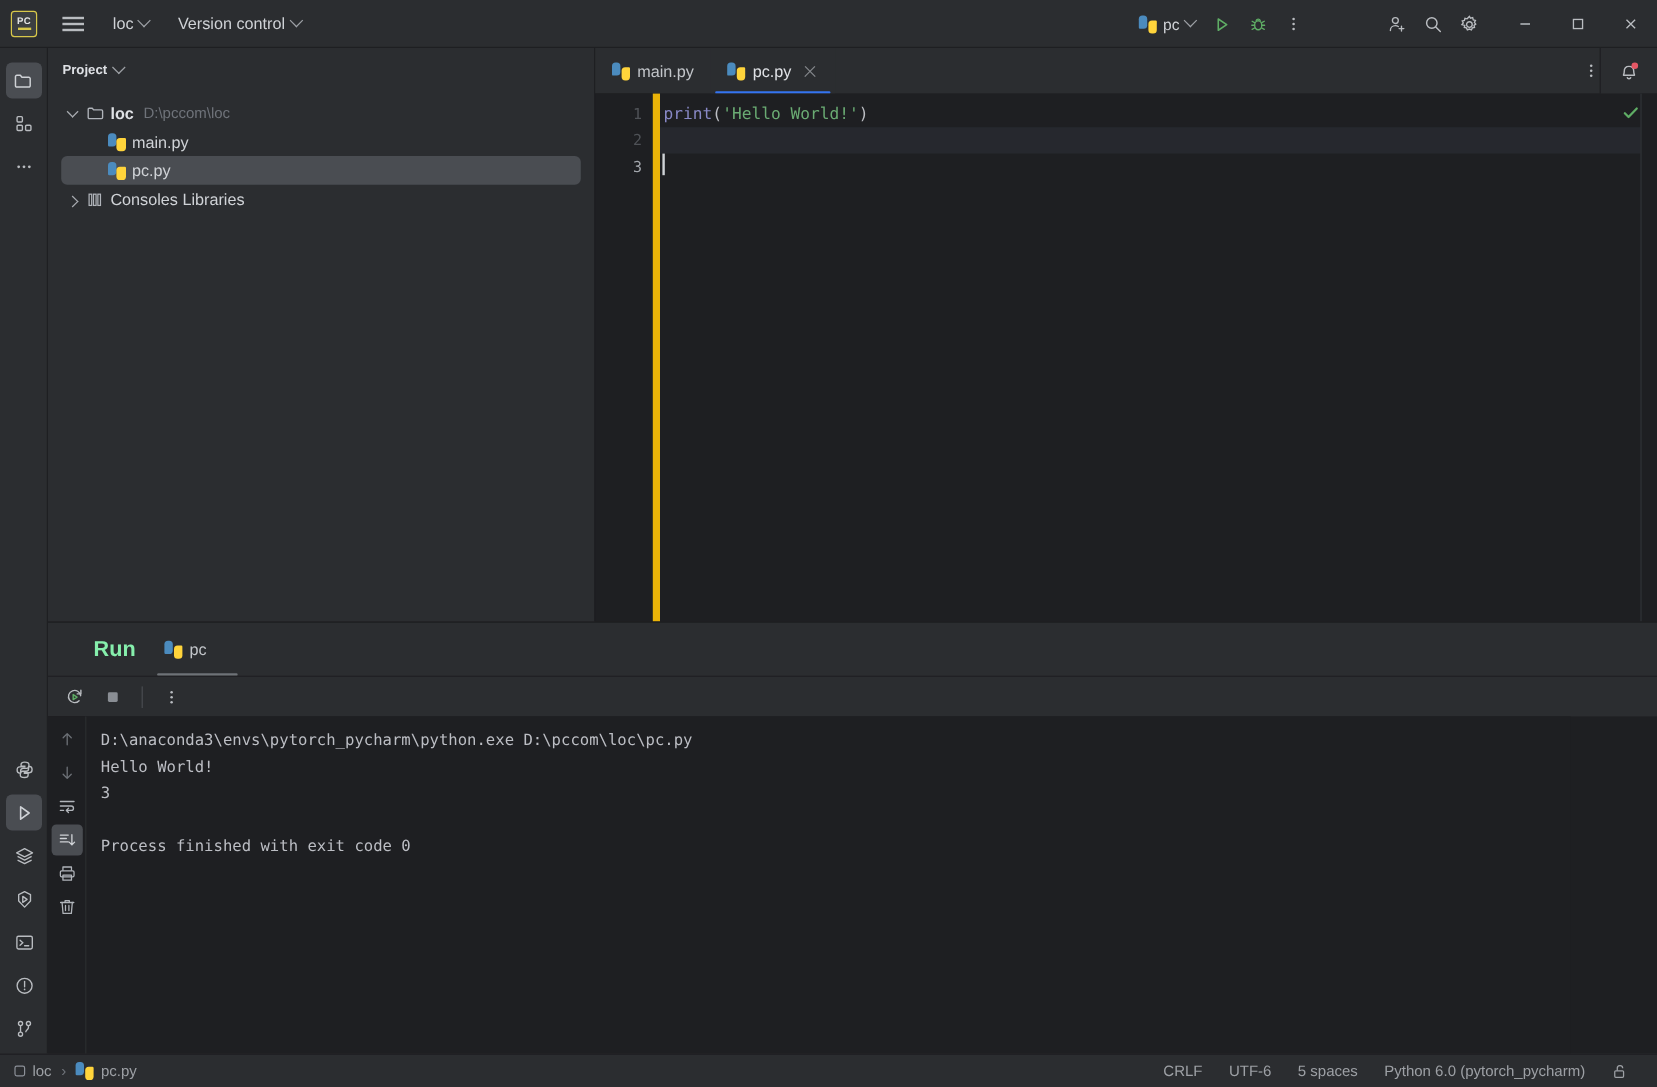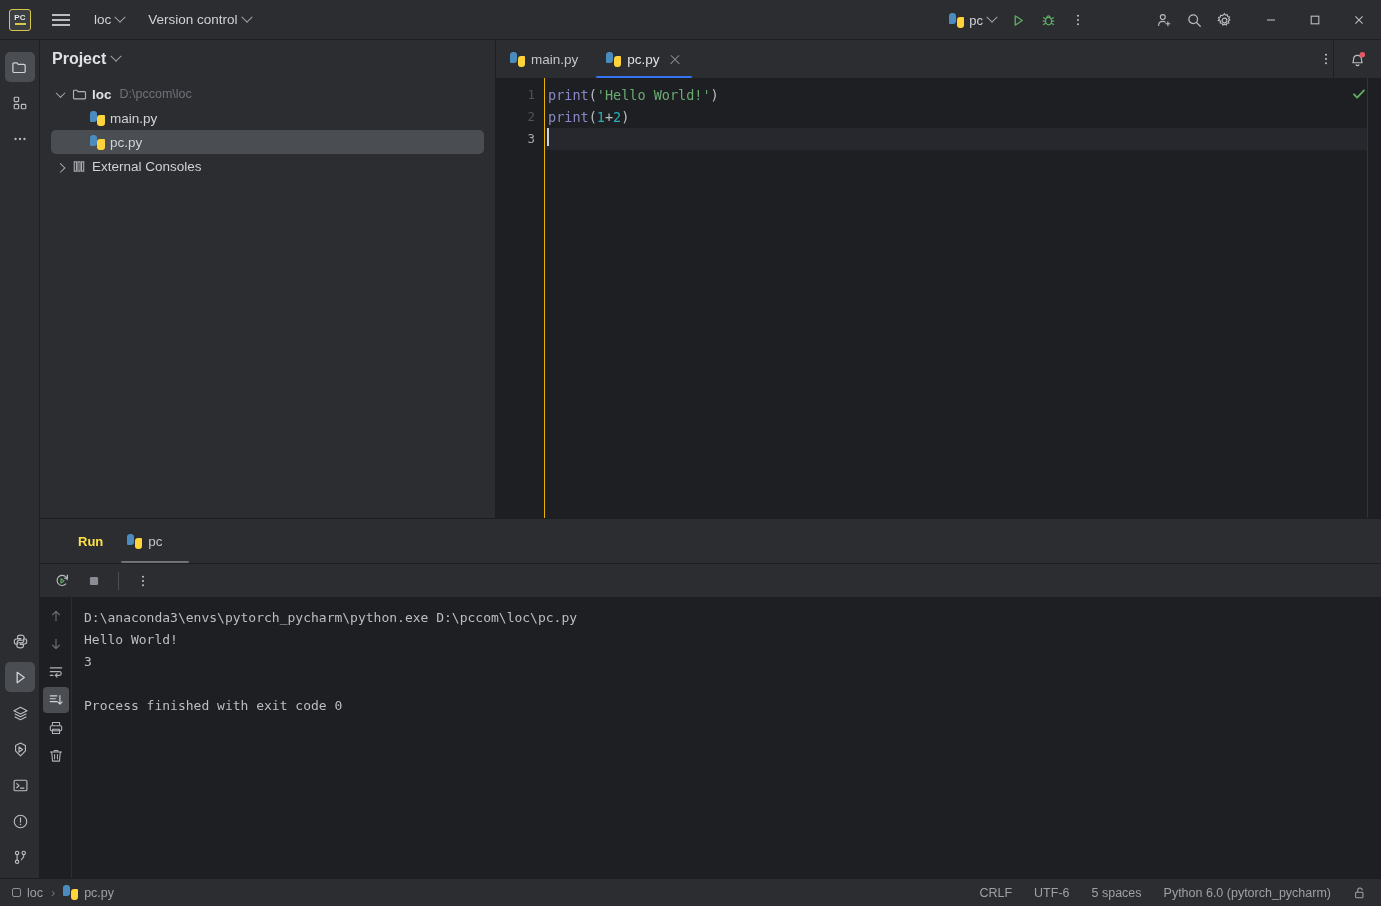--- a/index.html
+++ b/index.html
@@ -67,21 +67,21 @@
   .act-bottom { position: absolute; bottom: 6px; left: 0; width: 40px; }
 
   
   .project {
     position: absolute; left: 40px; top: 40px; width: 456px; height: 478px;
     background: #2b2d30; border-right: 1px solid #1e1f22;
   }
   .proj-head {
     height: 37px; display: flex; align-items: center; padding-left: 12px; gap: 6px;
   }
-  .proj-head .t { color: #dfe1e5; font-size: 16px; font-weight: 700; }
+  .proj-head .t { color: #dfe1e5; font-size: 11px; font-weight: 700; }
   .tree { padding-top: 5px; }
   .row {
     height: 24px; display: flex; align-items: center; cursor: pointer;
     font-size: 13.5px; color: #cfd2d6; border-radius: 5px;
     margin: 0 11px 0 11px; padding-left: 0;
   }
   .row.sel { background: #4a4d52; }
   .arrow { width: 18px; display: flex; align-items: center; justify-content: center; flex: 0 0 18px; }
   .arrow i { display: block; width: 7px; height: 7px; border-right: 1.4px solid #a9acb1;
              border-bottom: 1.4px solid #a9acb1; }
@@ -119,41 +119,41 @@
                display:flex; align-items:center; justify-content:center;
                background:#2b2d30; border-left:1px solid #1e1f22; cursor:pointer; }
 
   .code-area { position: relative; height: 440px; background: #1e1f22; display: flex; }
   .gutter { width: 48px; background: #1e1f22; padding-top: 6px;
             font-family: "DejaVu Sans Mono", monospace; font-size: 12.5px;
             color: #4f5257; text-align: right; }
   .gline { height: 22px; line-height: 22px; padding-right: 9px; }
   .gline.cur { color: #a3a7ad; }
   .codecol { flex: 1; padding-top: 6px; position: relative;
-             border-left: 1px solid #eab308; }
+             border-left: 6px solid #eab308; }
   .cline { height: 22px; line-height: 22px; padding-left: 3px;
            font-family: "DejaVu Sans Mono", monospace; font-size: 13.5px; white-space: pre; }
   .cline.cur { background: #26282e; }
   .caret { position: absolute; left: 2px; width: 1.6px; height: 18px; background: #cfd2d6; top: 8px; }
   .kw   { color: #8888c6; }
   .pn   { color: #bcbec4; }
   .str  { color: #6aab73; }
   .num  { color: #2aacb8; }
   .check { position: absolute; right: 14px; top: 8px; }
   .errstripe { position:absolute; right:0; top:0; width:14px; height:440px; background:#1e1f22;
                border-left:1px solid #313438; }
 
   
   .runpanel {
     position: absolute; left: 40px; top: 518px; width: 1341px; height: 360px;
     background: #1e1f22; border-top: 1px solid #1e1f22;
   }
   .run-head { height: 44px; background: #2b2d30; display: flex; align-items: center;
               padding-left: 12px; gap: 14px; position: relative; }
-  .run-title { color: #fde047; font-size: 13px; font-weight: 700; padding-left: 26px; }
+  .run-title { color: #86efac; font-size: 18px; font-weight: 700; padding-left: 26px; }
   .run-tab { display: flex; align-items: center; gap: 6px; height: 44px; padding: 0 10px;
              color: #c2c5c9; font-size: 13.5px; cursor: pointer; position: relative; }
   .run-tab.active::after {
     content:""; position:absolute; left:4px; right:4px; bottom:0; height:2.5px;
     background:#6e7277; border-radius:2px;
   }
   .run-toolbar { height: 34px; background: #2b2d30; display: flex; align-items: center;
                  padding-left: 8px; gap: 4px; border-top: 1px solid #1e1f22; }
   .rtbtn { width: 28px; height: 28px; border-radius: 4px; display:flex; align-items:center;
            justify-content:center; cursor:pointer; }
@@ -174,21 +174,21 @@
 
   
   .status {
     position:absolute; left:0; bottom:0; width:1381px; height:28px; background:#2b2d30;
     border-top:1px solid #1e1f22; display:flex; align-items:center;
     color:#9da0a5; font-size: 12.5px;
   }
   .crumb { display:flex; align-items:center; gap:6px; margin-left:12px; cursor:pointer; }
   .crumb .sq { width:9px; height:9px; border:1.4px solid #8c9098; border-radius:2px; }
   .crumb .sep { color:#6f737a; margin:0 2px; }
-  .status-right { margin-left:auto; display:flex; align-items:center; gap:22px; padding-right:14px; }
+  .status-right { margin-left:auto; display:flex; align-items:center; gap:22px; padding-right:24px; }
   .sitem { cursor:pointer; white-space:nowrap; }
   svg { display:block; }
 </style>
 </head>
 <body>
 
 <div id="app">
 
   <div class="titlebar">
     <div class="pc-logo">
@@ -410,21 +410,21 @@
         <span class="arrow closed">
             <i></i>
           </span>
         <span class="ico">
           <svg width="15" height="15" viewBox="0 0 16 16" fill="none" stroke="#b0b4ba" stroke-width="1.1">
             <rect x="2.4" y="3" width="2.3" height="10"></rect>
               <rect x="6.3" y="3" width="2.3" height="10"></rect>
             <rect x="10.2" y="3" width="2.3" height="10"></rect>
           </svg>
         </span>
-        <span class="lbl">External Consoles</span>
+        <span class="lbl">Consoles Libraries</span>
       </div>
 
 
     </div>
   </div>
 
   <div class="editor">
 
     <div class="tabstrip">
       <div class="tab">
@@ -463,21 +463,20 @@
     <div class="code-area">
       <div class="gutter">
         <div class="gline">1</div>
         <div class="gline">2</div>
         <div class="gline cur">3</div>
       </div>
 
       <div class="codecol">
         <div class="cline"><span class="kw">print</span><span class="pn">(</span><span class="str">'Hello World!'</span><span class="pn">)</span></div>
 
-        <div class="cline"><span class="kw">print</span><span class="pn">(</span><span class="num">1</span><span class="pn">+</span><span class="num">2</span><span class="pn">)</span></div>
 
         <div class="cline cur"></div>
         <div class="caret" style="top:50px"></div>
 
         <div class="check">
           <svg width="16" height="16" viewBox="0 0 18 18" fill="none" stroke="#5fad65" stroke-width="2.1" stroke-linecap="round" stroke-linejoin="round">
             <path d="M3.4 9.4l3.5 3.6L14.6 5"></path>
           </svg>
         </div>
       </div>

